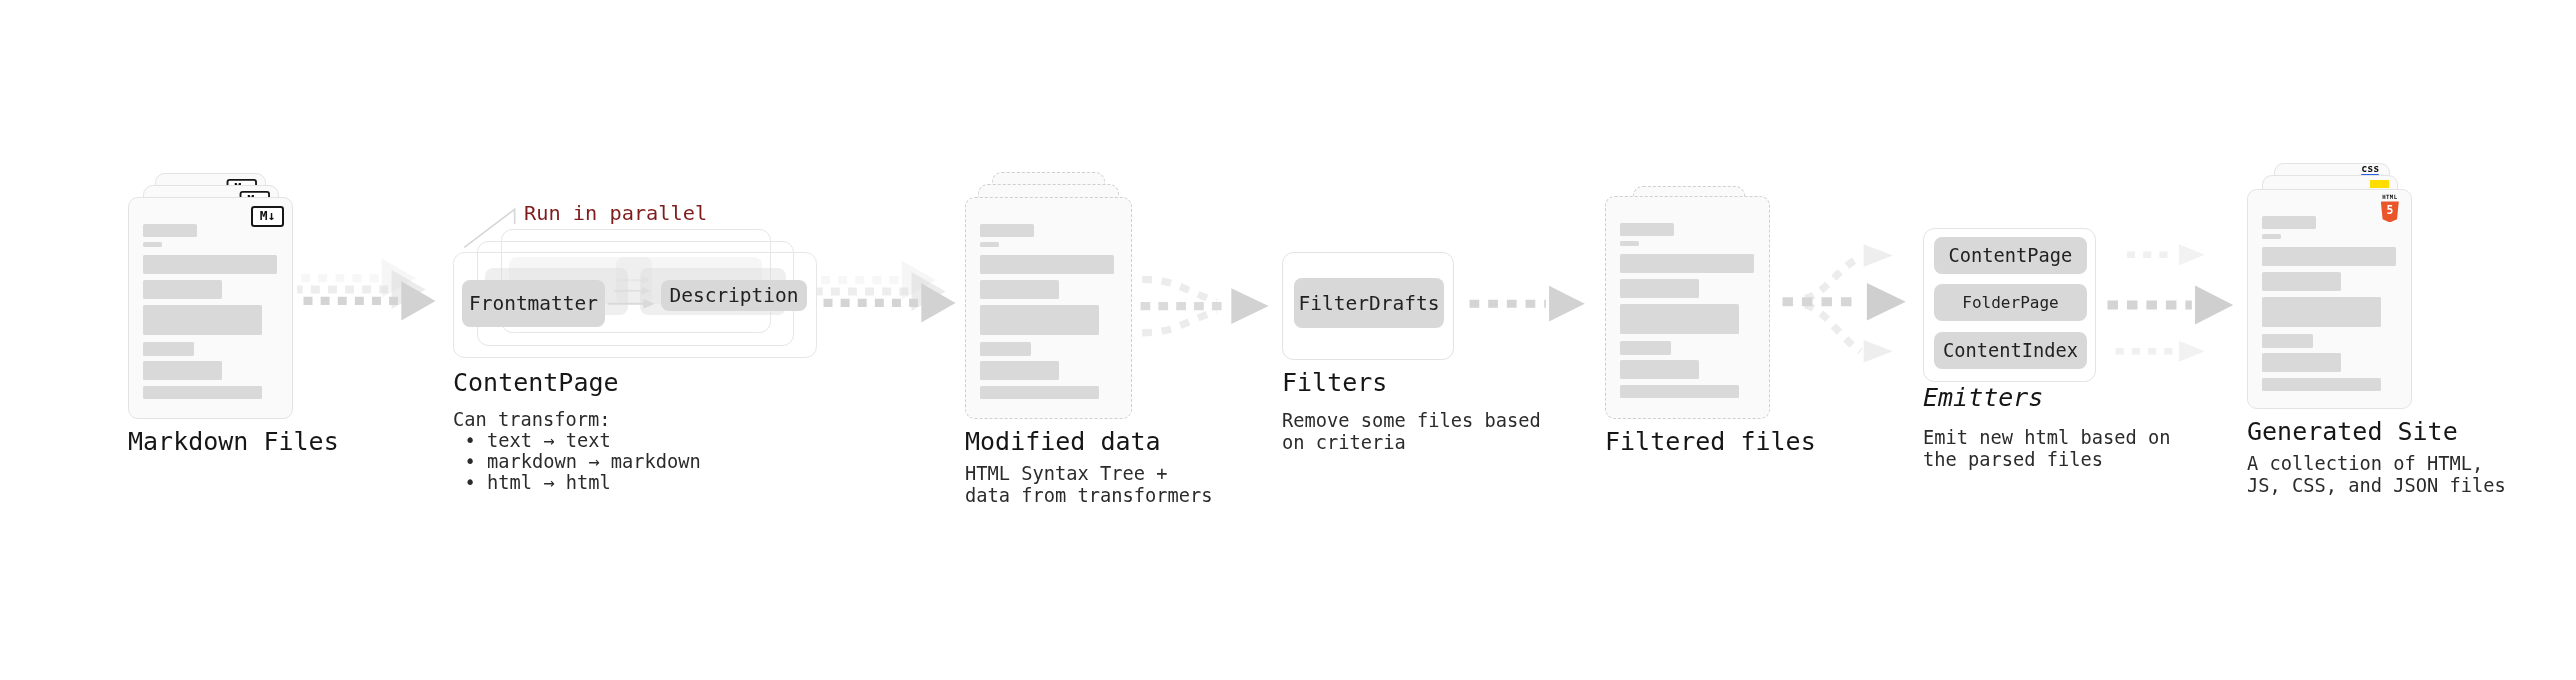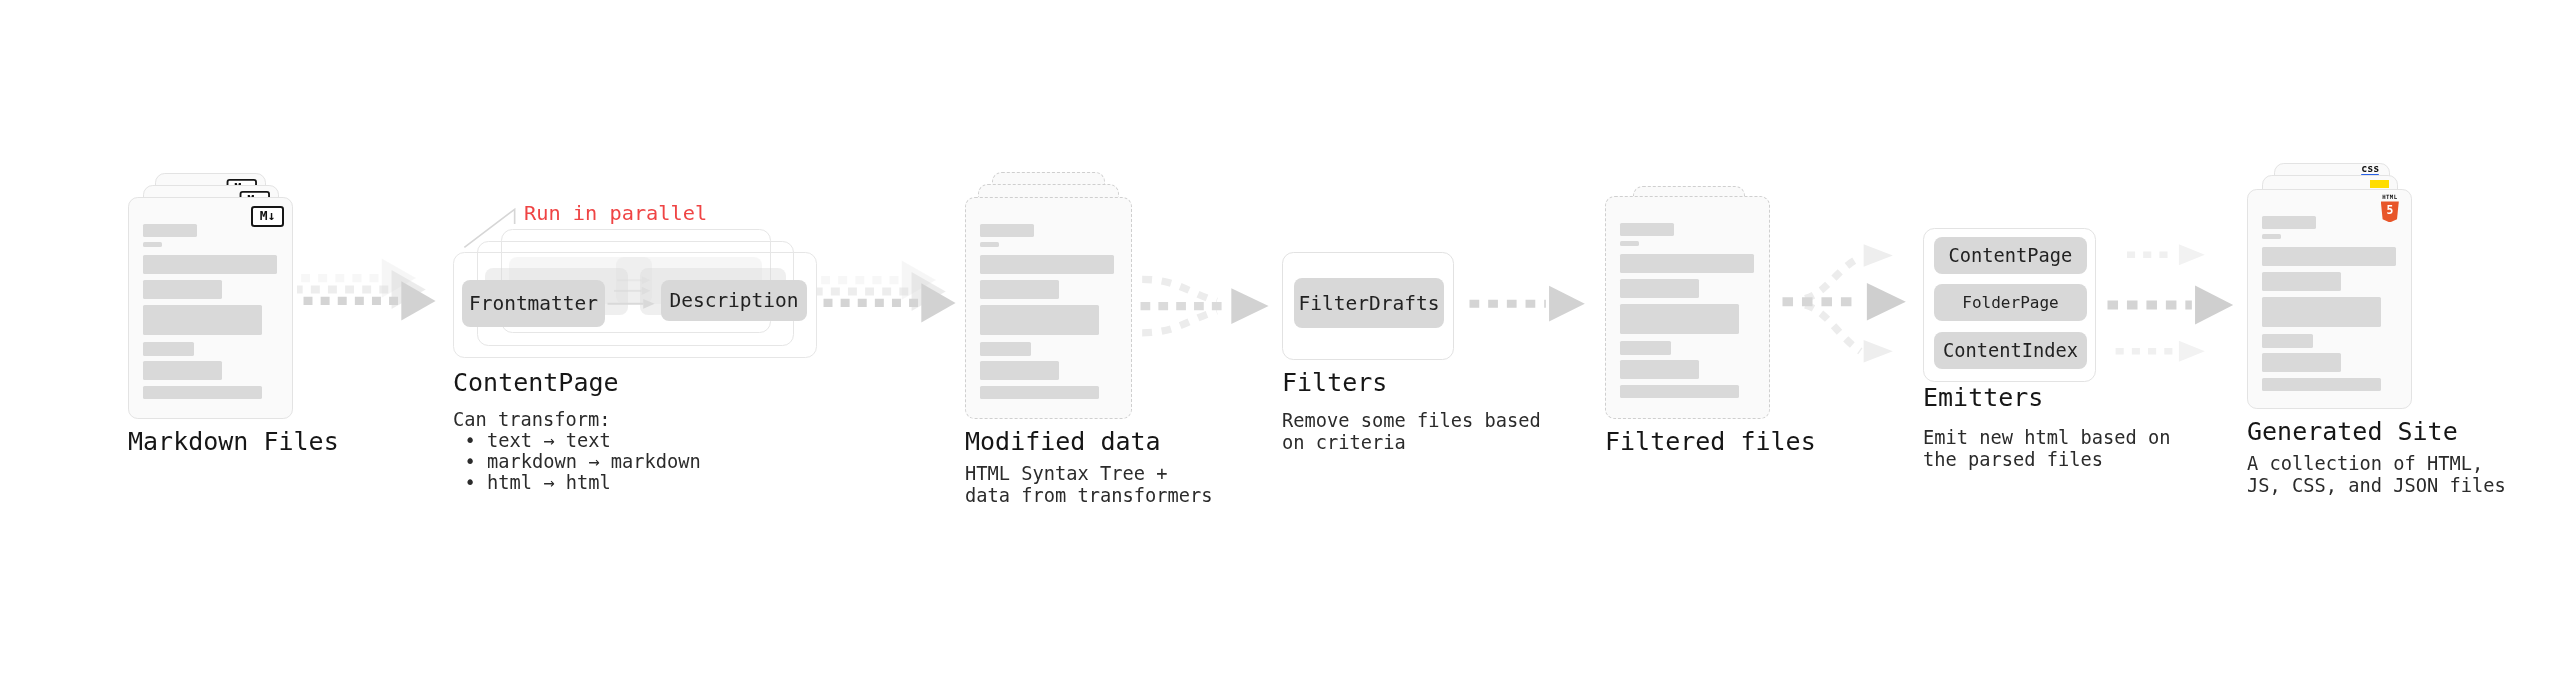--- a/index.html
+++ b/index.html
@@ -33,21 +33,21 @@
   .container{position:absolute;border:1.6px solid #e6e6e6;border-radius:11.4px;box-sizing:border-box;background:transparent;}
   .gbox{position:absolute;background:#d8d8d8;border-radius:8.1px;display:flex;align-items:center;justify-content:center;
         font-size:19.5px;color:#222;}
   .gbox.ghost{opacity:.42;}
   .gbox.ghost2{opacity:.22;}
 
   
   .title{position:absolute;font-size:25px;line-height:31px;color:#161616;white-space:nowrap;}
   .desc{position:absolute;font-size:18.7px;line-height:22px;color:#2b2b2b;white-space:nowrap;}
   .desc.tight{line-height:21px;}
-  .annotation{position:absolute;font-size:20.3px;color:#ef4444;white-space:nowrap;}
+  .annotation{position:absolute;font-size:20.3px;color:#7f1d1d;white-space:nowrap;}
 </style>
 </head>
 <body>
 
 <div class="canvas">
 
   <div>
     <div class="doc" style="left:155px;top:173px;width:111px;height:222px;">
       <div class="md-badge small">M↓</div>
     </div>
@@ -104,21 +104,21 @@
         </g>
       <g>
           <line x1="8" y1="39" x2="52" y2="39" stroke="#d9d9d9" stroke-width="2.5"></line>
           <polygon points="52,33 52,45 66,39" fill="#d9d9d9"></polygon>
         </g>
     </svg>
 
     <div class="gbox" style="left:462px;top:280px;width:143px;height:47px;">
       <span>Frontmatter</span>
     </div>
-    <div class="gbox" style="left:661px;top:280px;width:146px;height:41px;">
+    <div class="gbox" style="left:661px;top:280px;width:146px;height:31px;">
       <span>Description</span>
     </div>
 
     <svg class="abs" style="left:453px;top:197px;" width="73" height="57" viewBox="0 0 90 70">
       <polyline points="14,62 76,15 76,33" fill="none" stroke="#d6d6d6" stroke-width="2"></polyline>
     </svg>
     <div class="annotation" style="left:524px;top:201px;">Run in parallel</div>
 
     <div class="title" style="left:453px;top:367px;">ContentPage</div>
     <div class="desc tight" style="left:453px;top:409px;">
@@ -216,21 +216,21 @@
     <div class="container" style="left:1923px;top:228px;width:173px;height:154px;border-color:#e3e3e3;"></div>
     <div class="gbox" style="left:1934px;top:237px;width:153px;height:37px;font-size:18.7px;justify-content:center;">
       <span>ContentPage</span>
     </div>
     <div class="gbox" style="left:1934px;top:284px;width:153px;height:37px;font-size:16px;">
       <span>FolderPage</span>
     </div>
     <div class="gbox" style="left:1934px;top:332px;width:153px;height:37px;font-size:18.7px;">
       <span>ContentIndex</span>
     </div>
-    <div class="title" style="left:1923px;top:382px;">Emitters</div>
+    <div class="title" style="left:1923px;top:382px;font-style:italic;">Emitters</div>
     <div class="desc" style="left:1923px;top:427px;">
       <div>Emit new html based on</div>
       <div>the parsed files</div>
     </div>
   </div>
 
   <svg class="abs" style="left:2101px;top:236px;" width="146" height="130" viewBox="0 0 180 160">
     <line x1="32" y1="23" x2="92" y2="23" stroke="#f0f0f0" stroke-width="8" stroke-dasharray="10 10"></line>
     <polygon points="96,10 96,36 128,23" fill="#f2f2f2"></polygon>
     <line x1="8" y1="85" x2="112" y2="85" stroke="#d4d4d4" stroke-width="11" stroke-dasharray="13 11"></line>

